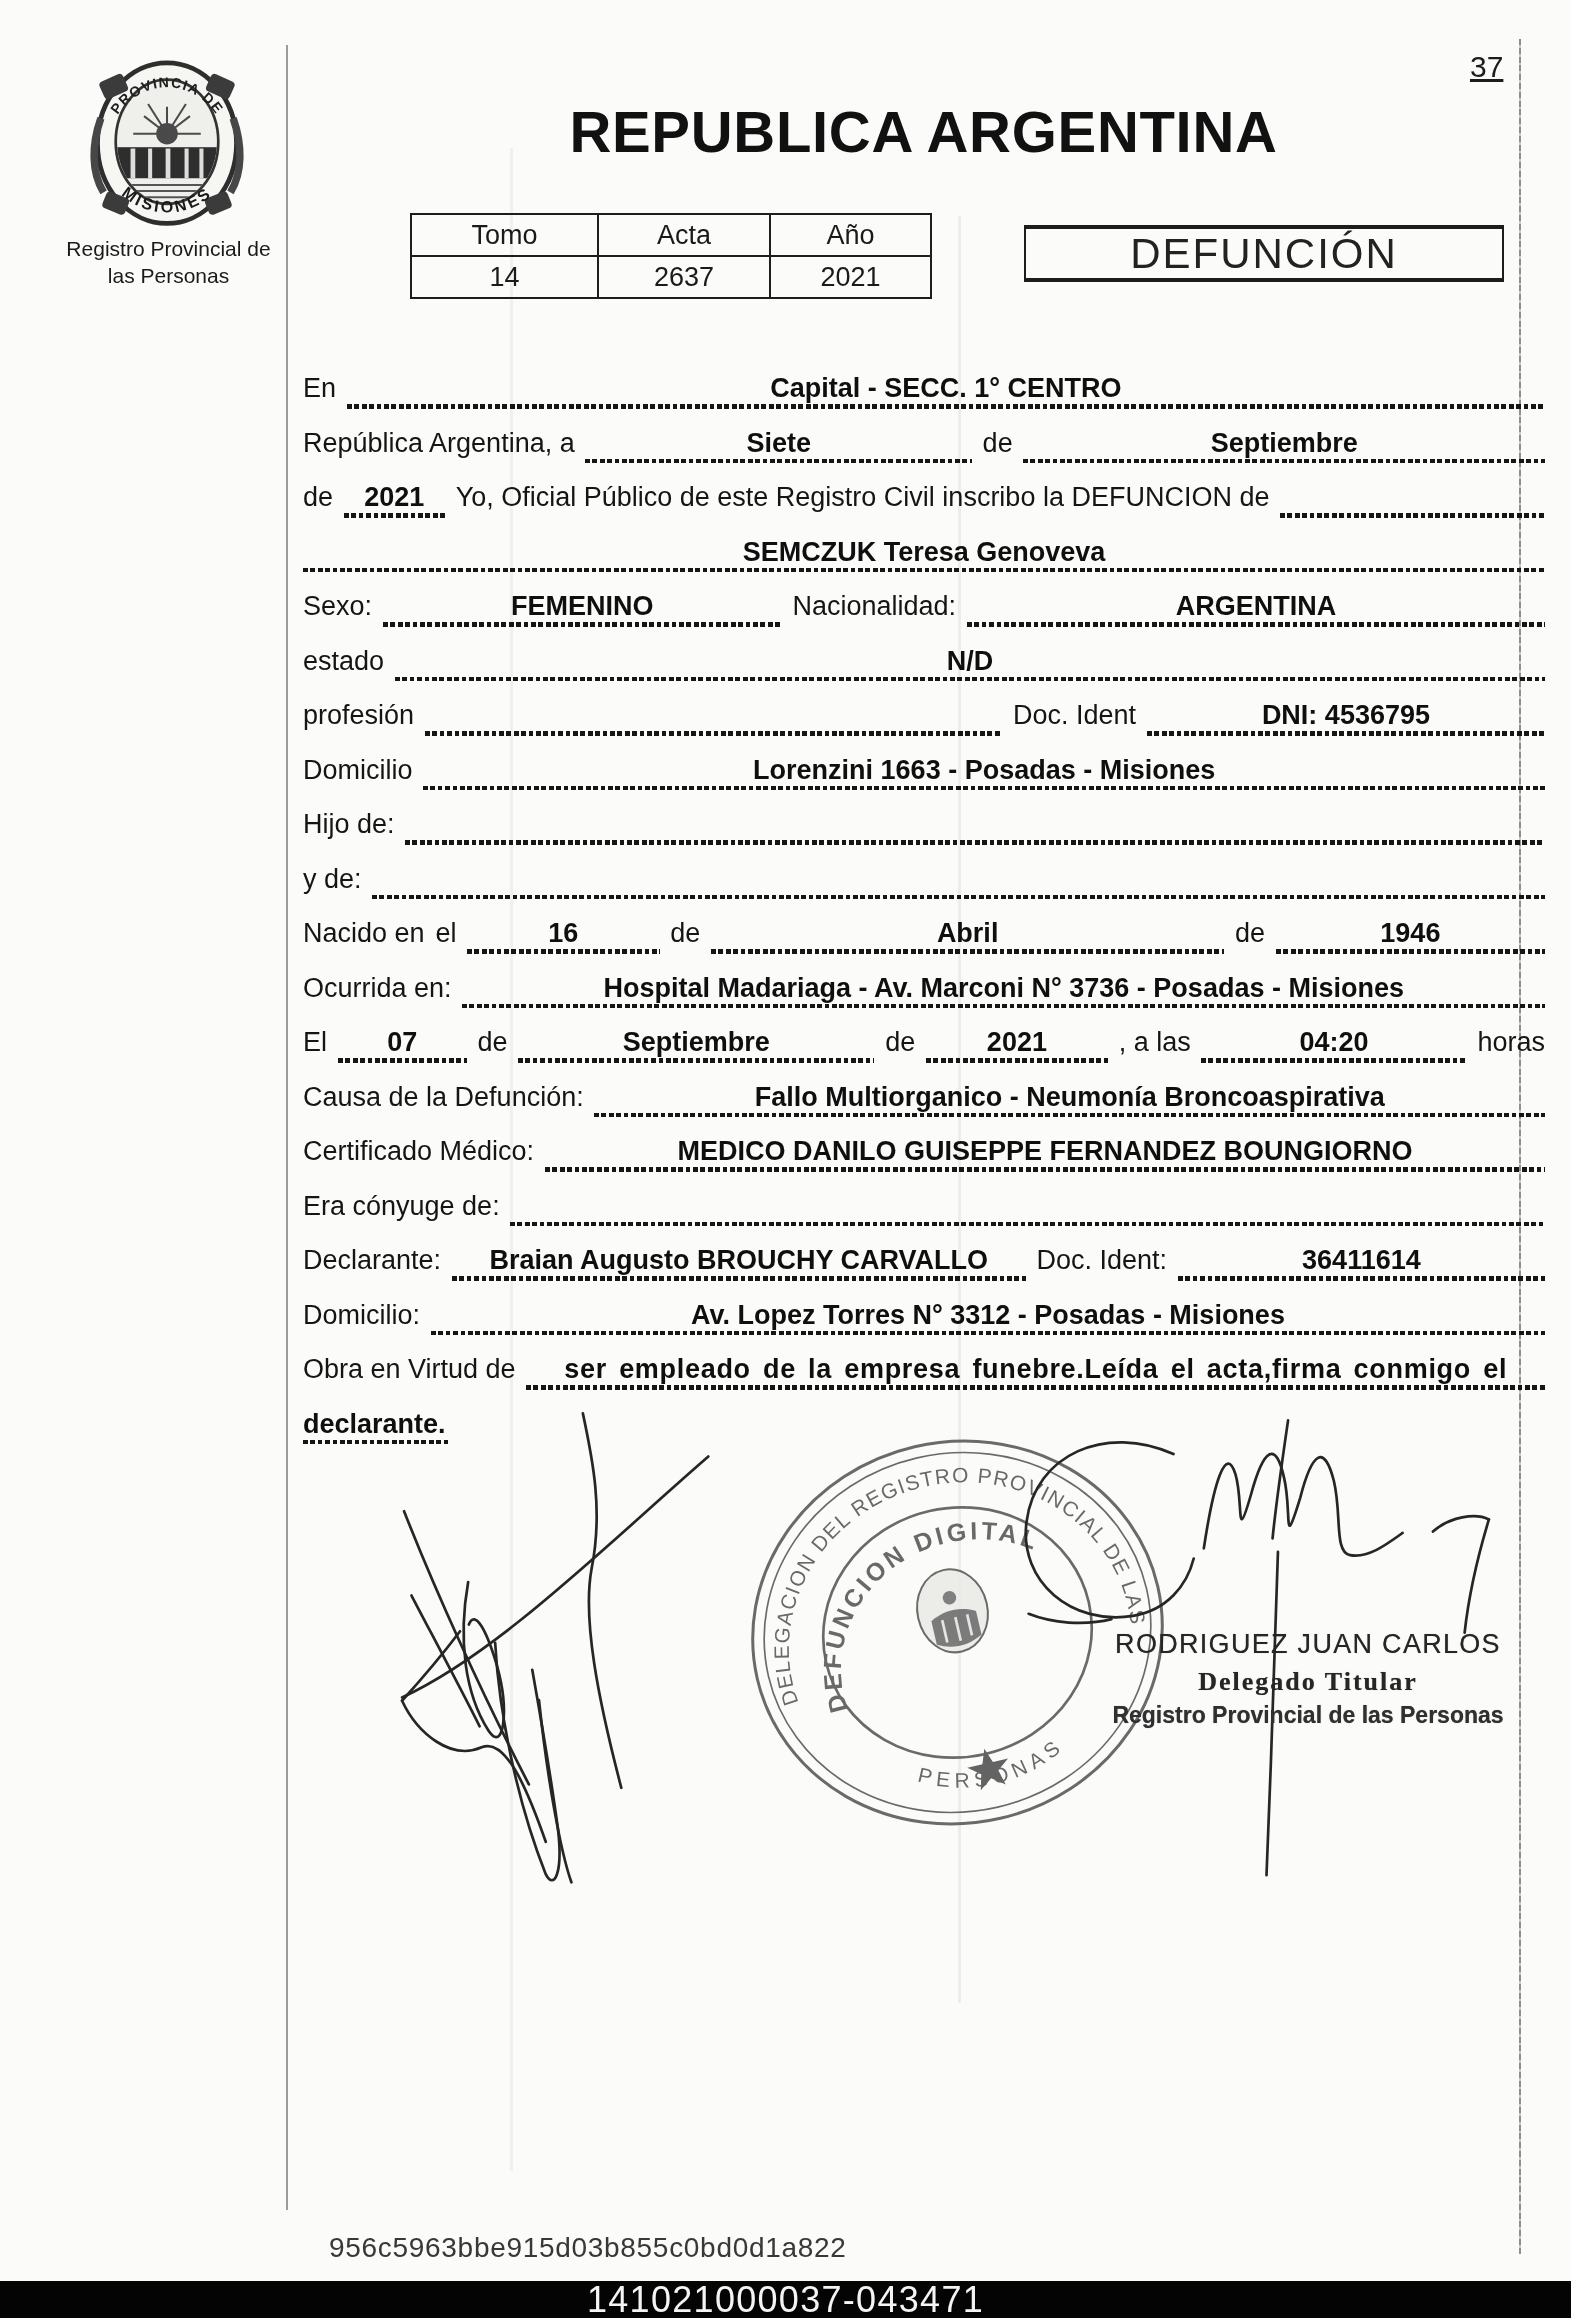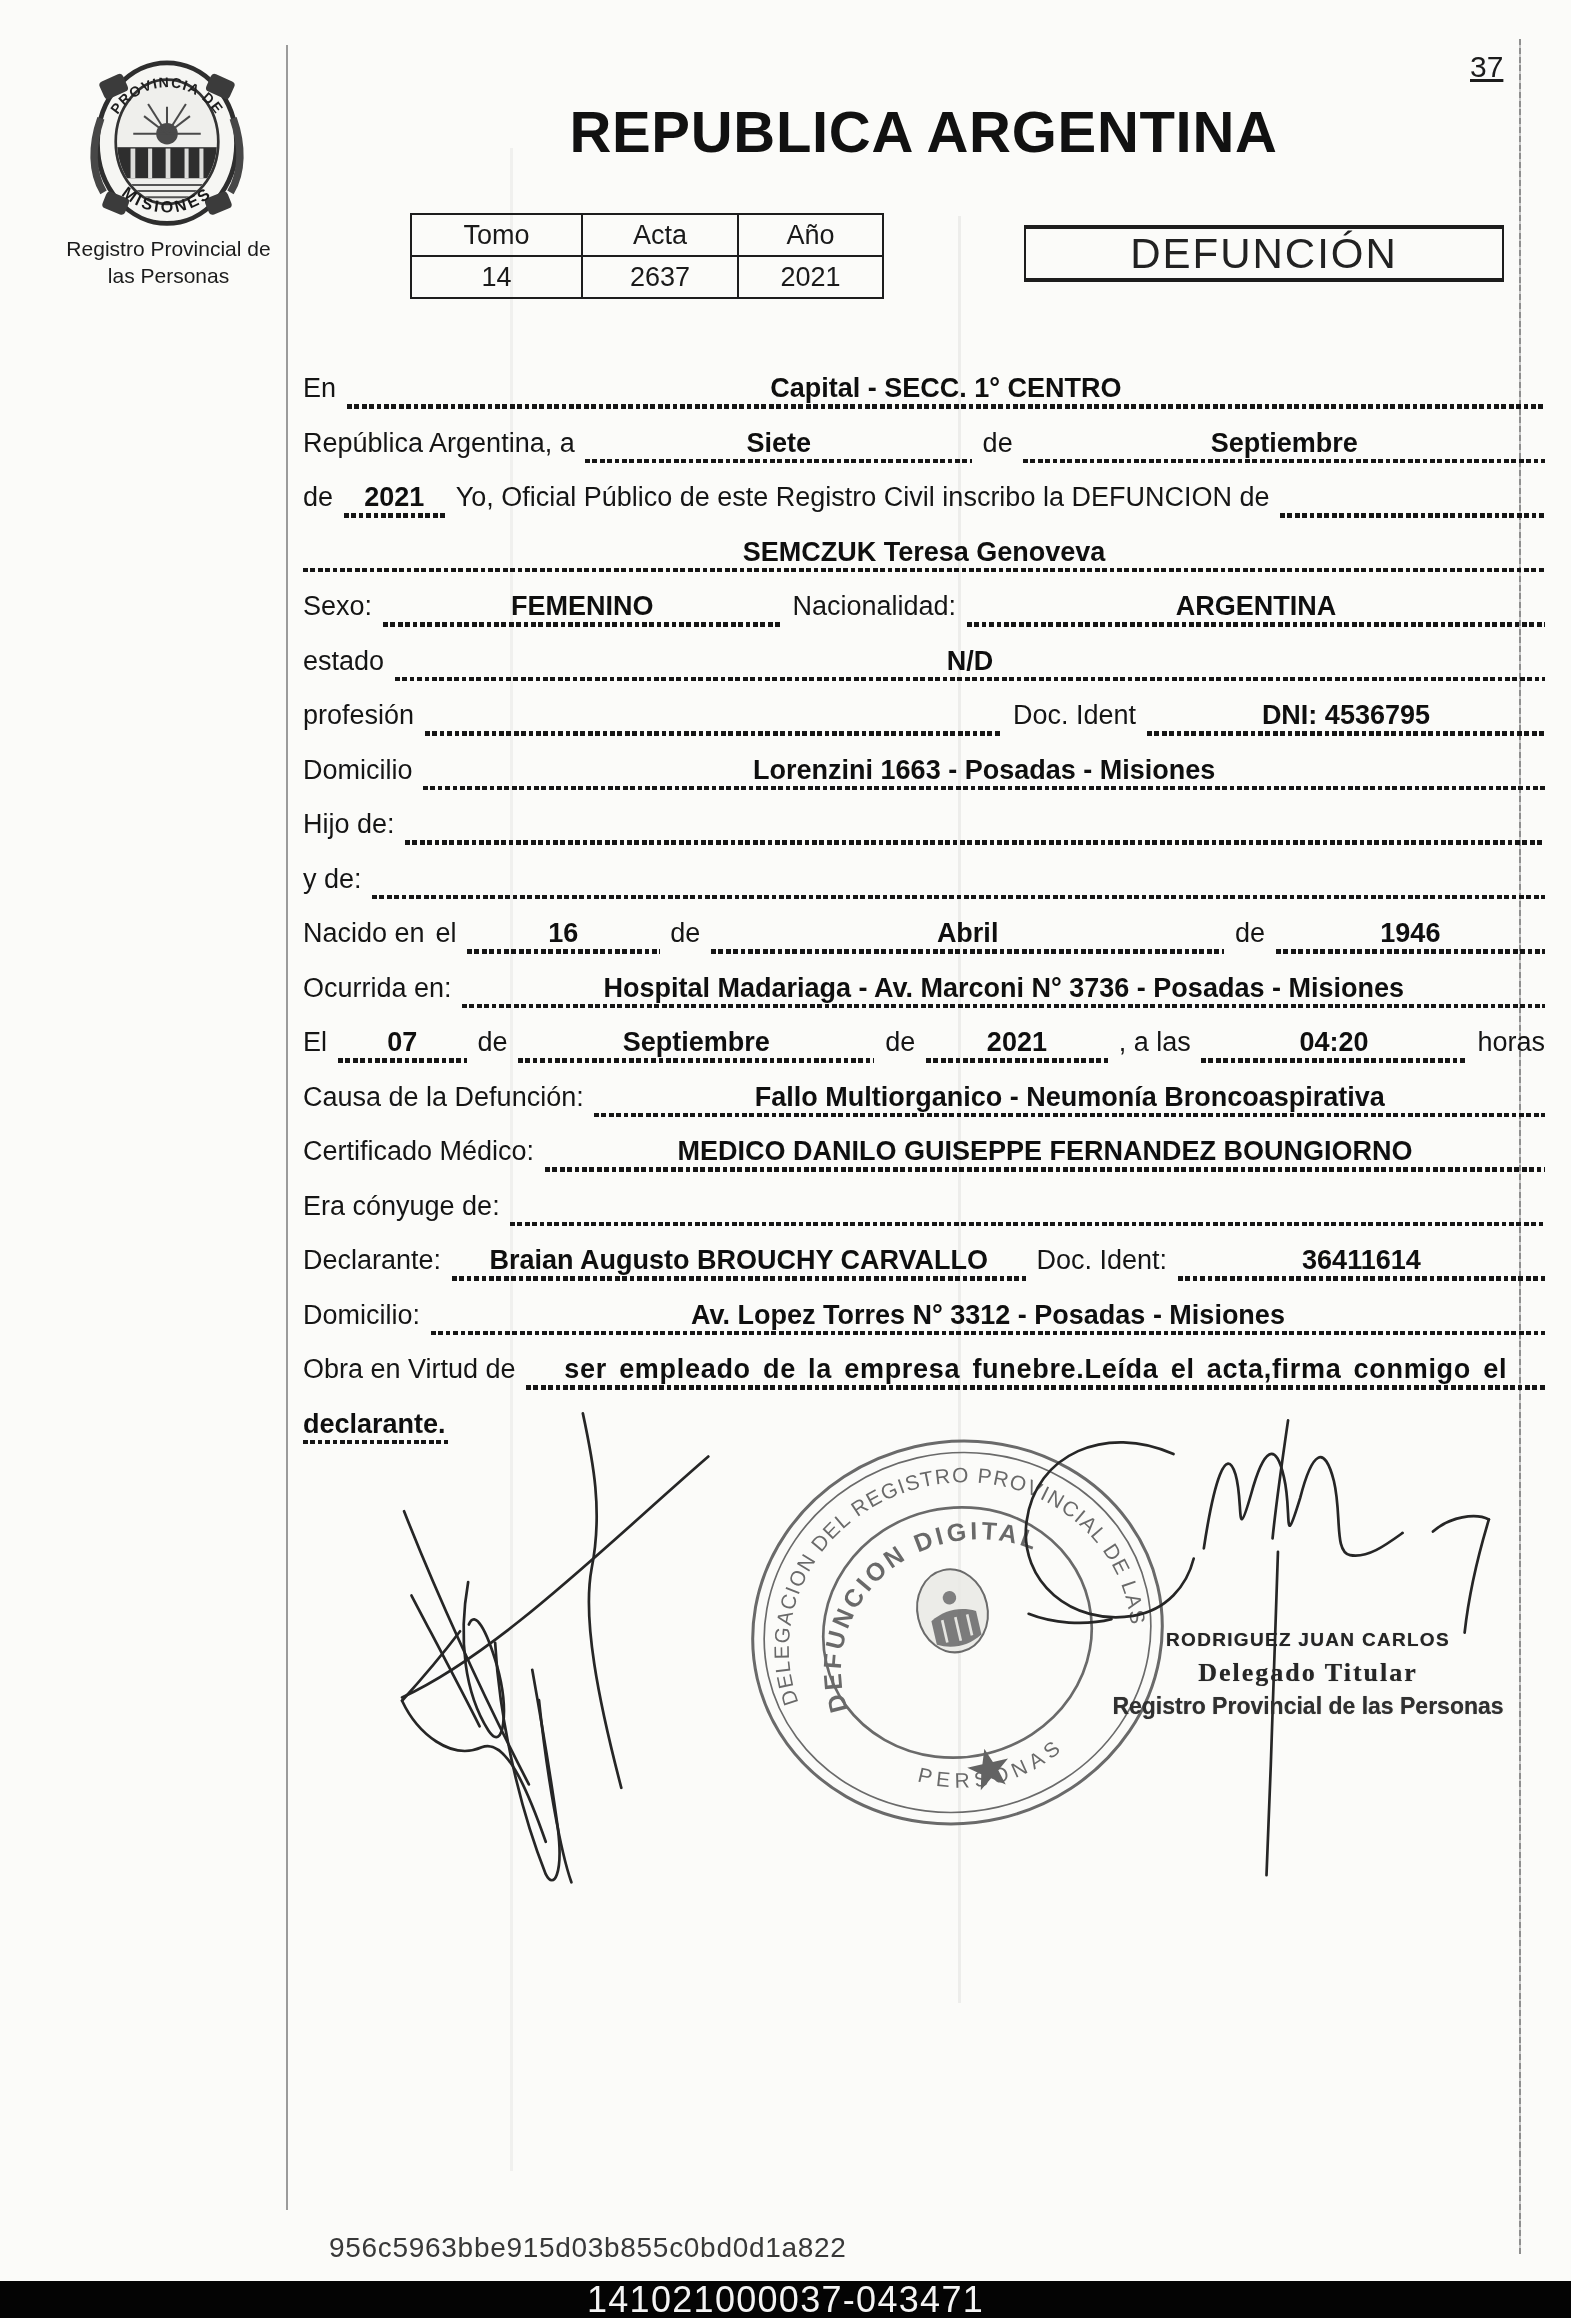--- a/index.html
+++ b/index.html
@@ -20,21 +20,21 @@
   
   .page-num{position:absolute;left:1470px;top:50px;font-size:30px;color:#1c1c1c;text-decoration:underline;}
   .emblem{position:absolute;left:86px;top:54px;}
   .org-name{position:absolute;left:54px;top:236px;width:229px;text-align:center;
     font-size:21px;line-height:1.28;color:#1b1b1b;}
   .title{position:absolute;left:303px;top:98px;width:1241px;margin:0;text-align:center;
     font-size:58px;font-weight:bold;letter-spacing:0.7px;color:#111;}
   table.acta{position:absolute;left:410px;top:213px;border-collapse:collapse;
     font-size:27px;color:#1a1a1a;}
   table.acta td{border:2.7px solid #1d1d1d;text-align:center;vertical-align:middle;
-    height:40px;padding:0 13px;}
+    height:40px;padding:0 21px;}
   table.acta td.c1{width:143px;} table.acta td.c2{width:128px;} table.acta td.c3{width:117px;}
   .type-box{position:absolute;left:1024px;top:225px;width:476px;height:49px;
     border:2px solid #1d1d1d;border-top-width:4px;border-bottom-width:4px;
     display:flex;align-items:center;justify-content:center;
     font-size:42px;letter-spacing:2px;color:#222;}
   
   .form{position:absolute;left:303px;top:363px;width:1242px;font-size:27px;}
   .row{display:flex;align-items:flex-end;gap:10.8px;height:43px;margin-bottom:11.5px;}
   .label{white-space:nowrap;padding-bottom:2px;color:#151515;}
   .field{flex:1;position:relative;text-align:center;padding-bottom:2px;min-width:27px;}
@@ -43,21 +43,21 @@
   .value{font-weight:bold;white-space:nowrap;color:#0f0f0f;}
   .short{flex:0 0 101px;}
   .stub{flex:0 0 147px;text-align:left;}
   
   .sig-area{position:absolute;left:303px;top:1410px;width:1241px;height:492px;}
   .sig-left{position:absolute;left:20px;top:0;}
   .stamp{position:absolute;left:432px;top:17px;transform:rotate(-13deg);opacity:.88;}
   .sig-right{position:absolute;left:668px;top:6.7px;}
   .sig-name-block{position:absolute;left:789px;top:219px;width:432px;text-align:center;
     color:#262626;text-shadow:0 0 0.7px rgba(45,45,45,.65);}
-  .sig-name{font-size:19px;font-weight:bold;letter-spacing:1.3px;text-align:center;}
+  .sig-name{font-size:27px;font-weight:normal;letter-spacing:1.3px;text-align:center;}
   .sig-title{font-size:26px;font-weight:bold;margin-top:6.7px;
     font-family:"Liberation Serif","DejaVu Serif",serif;letter-spacing:2px;}
   .sig-org{font-size:23px;font-weight:bold;margin-top:5.4px;color:#303030;text-align:center;}
   
   .hash{position:absolute;left:329px;top:2232px;font-size:28px;letter-spacing:0.7px;color:#383838;}
   .barcode-band{position:absolute;left:0;top:2281px;width:1571px;height:38px;background:#040404;
     display:flex;align-items:center;justify-content:center;}
   .barcode-band span{color:#f4f4f4;font-size:36px;letter-spacing:1.3px;}
   svg{display:block;}
   .ink{stroke:#262626;stroke-width:4;fill:none;stroke-linecap:round;stroke-linejoin:round;}

